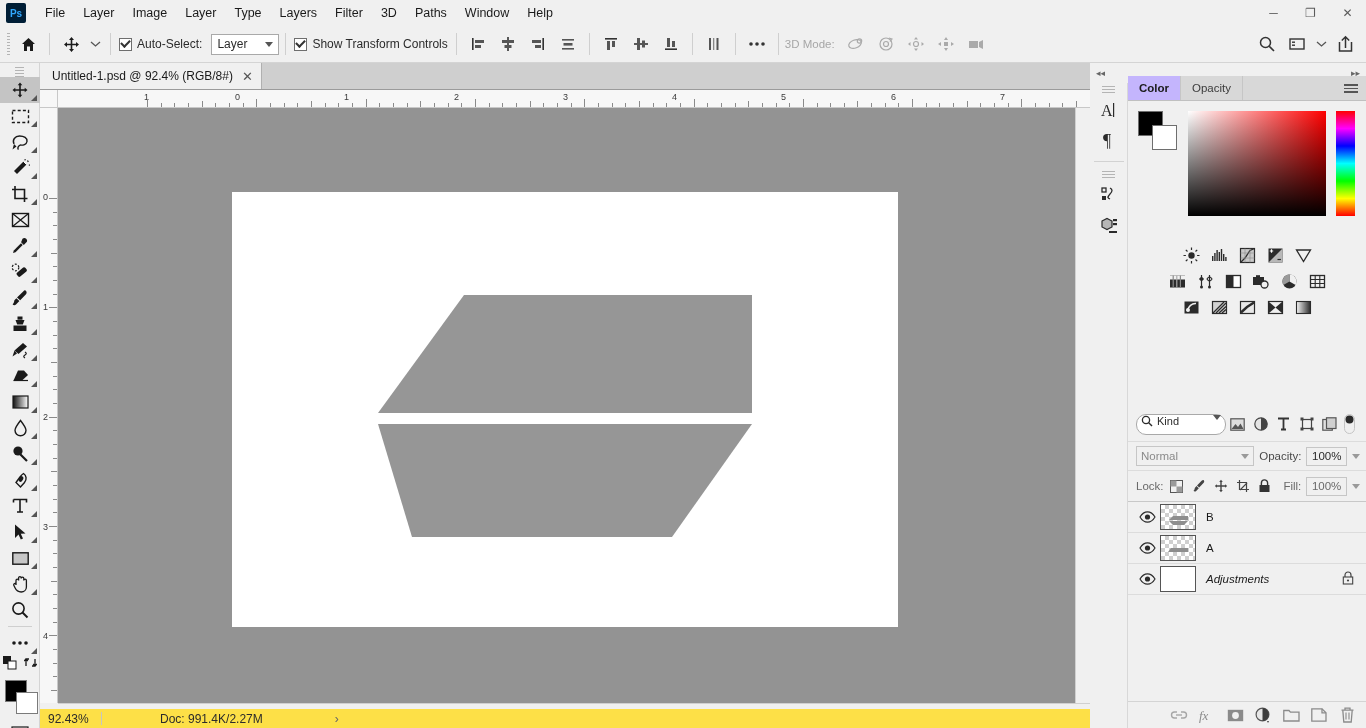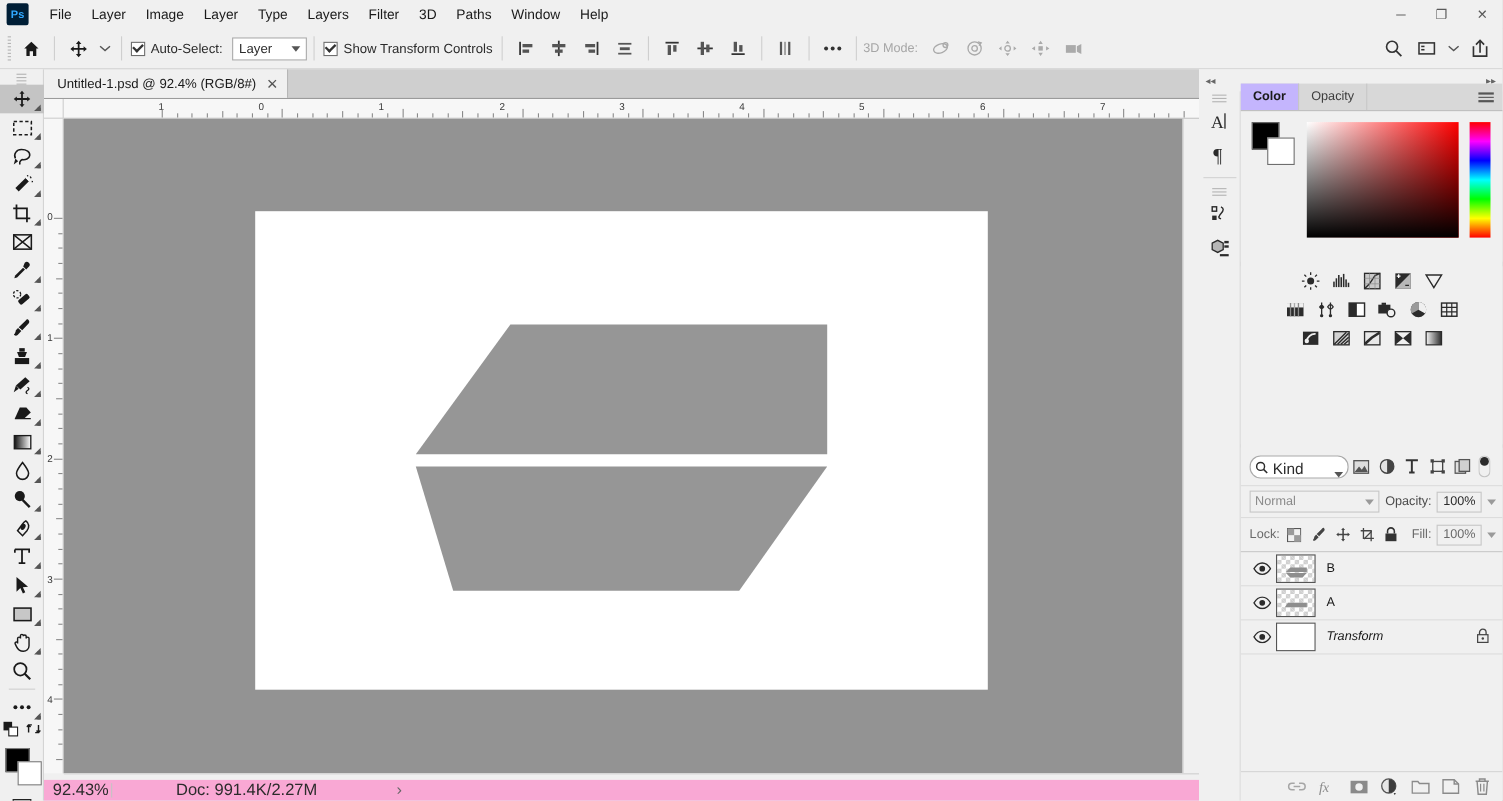--- a/index.html
+++ b/index.html
@@ -107,22 +107,22 @@
     background: #f0f0f0; border-left: 1px solid #d0d0d0;
   }
   .scroll-h {
     position: absolute; left: 58px; top: 703px; width: 1032px; height: 15px;
     background: #f0f0f0; border-top: 1px solid #d0d0d0;
   }
 
   
   .statusbar {
     position: absolute; left: 40px; top: 709px; width: 1050px; height: 19px;
-    background: #f9a8d4; display: flex; align-items: center;
-    font-size: 15px; color: #2b2b2b;
+    background: #fde047; display: flex; align-items: center;
+    font-size: 12px; color: #2b2b2b;
   }
   .st-zoom { width: 55px; text-align: left; padding-left: 8px; }
   .st-sep { width: 1px; height: 13px; background: #c4c4c4; margin: 0 6px; }
   .st-doc { padding-left: 52px; }
   .st-arrow { margin-left: 72px; color: #666; }
 
   
   .toolbar {
     position: absolute; left: 0; top: 63px; width: 40px; height: 665px;
     background: #f0f0f0; border-right: 1px solid #d4d4d4;
@@ -201,22 +201,22 @@
   .adj-ico { width: 20px; height: 18px; display: flex; align-items: center; justify-content: center; }
 
   
   .layerpanel { top: 407px; height: 321px; }
   .lp-filter {
     display: flex; align-items: center; gap: 0; padding: 6px 6px 6px 8px;
     border-bottom: 1px solid #dcdcdc;
   }
   .kindbox {
     height: 21px; width: 90px; border: 1px solid #a9a9a9; background: #fff;
-    display: flex; align-items: flex-end; padding: 0 4px; gap: 4px;
-    border-radius: 10px; font-size: 14px;
+    display: flex; align-items: flex-start; padding: 0 4px; gap: 4px;
+    border-radius: 10px; font-size: 11px;
   }
   .kindbox .caret { margin-left: auto; }
   .fbtn { width: 23px; height: 22px; display:flex;align-items:center;justify-content:center; }
   .lp-row2 {
     display: flex; align-items: center; gap: 5px; padding: 4px 6px 4px 8px;
     font-size: 11.5px; border-bottom: 1px solid #dcdcdc;
   }
   .blendsel {
     height: 20px; width: 125px; border: 1px solid #c6c6c6; background: #f0f0f0;
     display: flex; align-items: center; justify-content: space-between;
@@ -1131,21 +1131,21 @@
     </div>
 
     <div class="layer-row">
       <span class="eye">
         <svg width="17" height="12" viewBox="0 0 17 12">
             <path d="M1 6 C3.5 1.8 6 0.8 8.5 0.8 C11 0.8 13.5 1.8 16 6 C13.5 10.2 11 11.2 8.5 11.2 C6 11.2 3.5 10.2 1 6 Z" stroke="#2b2b2b" stroke-width="1.2" fill="none"></path>
             <circle cx="8.5" cy="6" r="2.6" fill="#2b2b2b"></circle>
           </svg>
       </span>
       <span class="thumb white"></span>
-      <span class="lname italic">Transform</span>
+      <span class="lname italic">Adjustments</span>
       <span class="lock-ico">
         <svg width="12" height="14" viewBox="0 0 12 14">
             <path d="M3 6 L3 4 a3 3 0 0 1 6 0 L9 6" stroke="#444" stroke-width="1.2" fill="none"></path>
             <rect x="1.3" y="6" width="9.4" height="7" stroke="#444" stroke-width="1.1" fill="none"></rect>
             <circle cx="6" cy="9.5" r="1.1" fill="#444"></circle>
           </svg>
       </span>
     </div>
 
     <div class="lp-footer">

